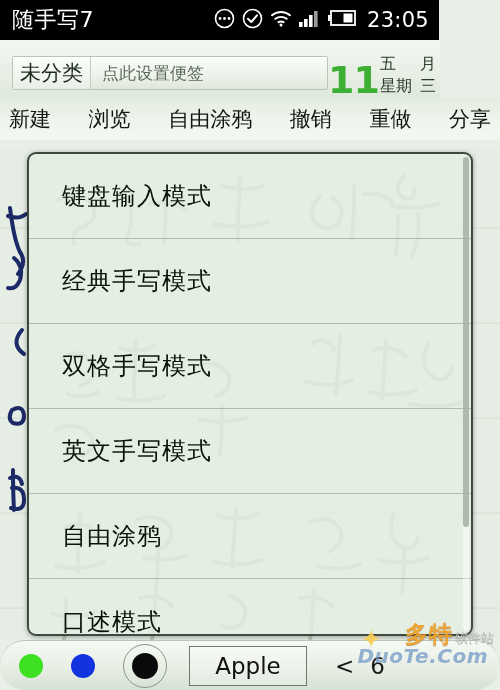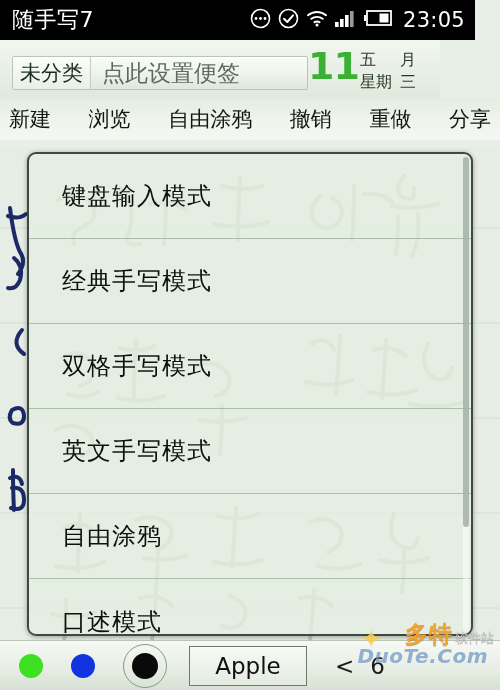--- a/index.html
+++ b/index.html
@@ -17,21 +17,21 @@
     width: 500px;
     height: 690px;
     overflow: hidden;
     background: #e8efe6;
   }
 
   
   .statusbar {
     position: absolute;
     top: 0; left: 0;
-    width: 475px; height: 40px;
+    width: 439px; height: 40px;
     background: #000;
     display: flex;
     align-items: center;
     padding: 0 10px 0 12px;
     z-index: 60;
   }
   .statusbar-title {
     color: #fff;
     font-size: 22px;
     letter-spacing: 0.5px;
@@ -80,29 +80,29 @@
     display: flex;
     align-items: center;
     font-size: 21px;
     color: #1c2a1c;
     border-right: 1px solid #c3cec1;
     background: linear-gradient(to bottom, #fbfdfa, #e9efe7);
     white-space: nowrap;
   }
   .note-placeholder {
     padding-left: 11px;
-    font-size: 23px;
+    font-size: 17px;
     color: #5c6b5c;
     white-space: nowrap;
   }
   .date-block {
     margin-left: auto;
-    margin-right: 24px;
-    display: flex;
-    align-items: flex-start;
+    margin-right: 4px;
+    display: flex;
+    align-items: flex-end;
     height: 52px;
   }
   .date-num {
     font-size: 38px;
     font-weight: bold;
     color: #3cb034;
     line-height: 1;
     letter-spacing: -1px;
   }
   .date-words {
@@ -218,20 +218,21 @@
   
   .bottombar {
     position: absolute;
     left: 0; bottom: 0;
     width: 500px; height: 50px;
     background: linear-gradient(to bottom, #f6f9f4 0%, #e6ede3 60%, #d6e0d3 100%);
     border-top: 1px solid #b9c6b7;
     display: flex;
     align-items: center;
     z-index: 55;
+    border-radius: 25px;
   }
   .color-dot {
     border-radius: 50%;
     display: block;
   }
   .dot-green  { width: 24px; height: 24px; background: #3ee022; margin-left: 19px; }
   .dot-blue   { width: 24px; height: 24px; background: #1433e0; margin-left: 28px; }
   .dot-selected-wrap {
     margin-left: 28px;
     width: 44px; height: 44px;

